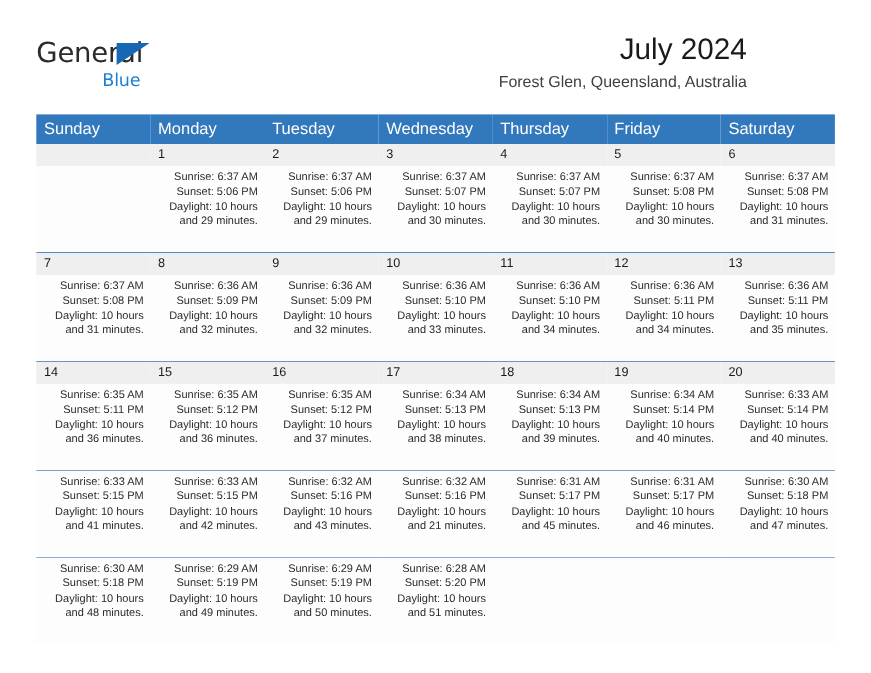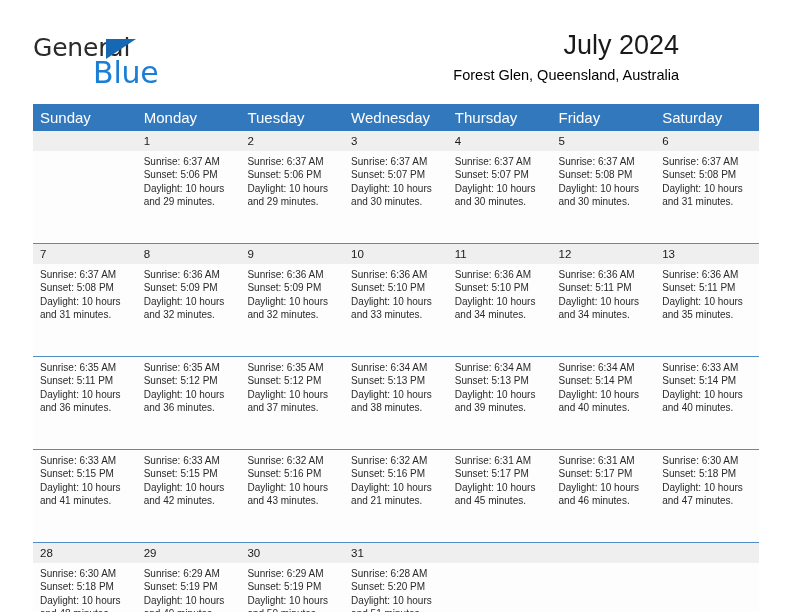--- a/index.html
+++ b/index.html
@@ -55,21 +55,21 @@
     top: 5px;
     width: 0;
     height: 0;
     border-left: 30px solid #1667b4;
     border-bottom: 20px solid transparent;
   }
   .brand-blue {
     position: absolute;
     left: 60px;
     top: 25px;
-    font-size: 30px;
+    font-size: 16px;
     line-height: 28px;
     color: #1a7fd4;
     letter-spacing: -0.2px;
     font-family: "DejaVu Sans", sans-serif;
     font-weight: 400;
   }
 
   .title-block {
     position: absolute;
     right: 0;
@@ -80,21 +80,21 @@
     font-size: 27px;
     line-height: 34px;
     color: #1a1a1a;
     font-weight: 400;
     white-space: nowrap;
   }
   .cal-subtitle {
     margin-top: 4px;
     font-size: 14.5px;
     line-height: 18px;
-    color: #000000;
+    color: #404040;
     font-weight: 400;
     white-space: nowrap;
   }
 
   
   .calendar {
     position: absolute;
     left: 33px;
     top: 104px;
     width: 726px;
@@ -134,25 +134,26 @@
     color: #1a1a1a;
     padding: 4px 0 4px 7px;
     height: 10px;
   }
   .daynum-row td.empty {
     background: #efefef;
   }
 
   .info-row td {
     background: #fdfdfd;
-    padding: 4px 6px 28px 7px;
+    padding: 4px 6px 14px 7px;
     font-size: 10px;
     line-height: 13.4px;
     color: #2a2a2a;
     height: 60px;
+    text-align: right;
   }
   .info-row td.empty {
     background: #fdfdfd;
   }
 
   .info-line {
     white-space: nowrap;
   }
 </style>
 </head>
@@ -288,20 +289,29 @@
           <td>
             <div class="info-line">Sunrise: 6:36 AM</div>
             <div class="info-line">Sunset: 5:11 PM</div>
             <div class="info-line">Daylight: 10 hours</div>
             <div class="info-line">and 35 minutes.</div>
           </td>
         </tr>
         <tr class="week-sep">
           <td colspan="7"></td>
         </tr>
+        <tr class="daynum-row">
+          <td>14</td>
+          <td>15</td>
+          <td>16</td>
+          <td>17</td>
+          <td>18</td>
+          <td>19</td>
+          <td>20</td>
+        </tr>
         <tr class="info-row">
           <td>
             <div class="info-line">Sunrise: 6:35 AM</div>
             <div class="info-line">Sunset: 5:11 PM</div>
             <div class="info-line">Daylight: 10 hours</div>
             <div class="info-line">and 36 minutes.</div>
           </td>
           <td>
             <div class="info-line">Sunrise: 6:35 AM</div>
             <div class="info-line">Sunset: 5:12 PM</div>
@@ -382,54 +392,45 @@
           <td>
             <div class="info-line">Sunrise: 6:30 AM</div>
             <div class="info-line">Sunset: 5:18 PM</div>
             <div class="info-line">Daylight: 10 hours</div>
             <div class="info-line">and 47 minutes.</div>
           </td>
         </tr>
         <tr class="week-sep">
           <td colspan="7"></td>
         </tr>
-        <tr class="daynum-row">
-          <td>28</td>
-          <td>29</td>
-          <td>30</td>
-          <td>31</td>
+        <tr class="info-row">
+          <td>
+            <div class="info-line">Sunrise: 6:30 AM</div>
+            <div class="info-line">Sunset: 5:18 PM</div>
+            <div class="info-line">Daylight: 10 hours</div>
+            <div class="info-line">and 48 minutes.</div>
+          </td>
+          <td>
+            <div class="info-line">Sunrise: 6:29 AM</div>
+            <div class="info-line">Sunset: 5:19 PM</div>
+            <div class="info-line">Daylight: 10 hours</div>
+            <div class="info-line">and 49 minutes.</div>
+          </td>
+          <td>
+            <div class="info-line">Sunrise: 6:29 AM</div>
+            <div class="info-line">Sunset: 5:19 PM</div>
+            <div class="info-line">Daylight: 10 hours</div>
+            <div class="info-line">and 50 minutes.</div>
+          </td>
+          <td>
+            <div class="info-line">Sunrise: 6:28 AM</div>
+            <div class="info-line">Sunset: 5:20 PM</div>
+            <div class="info-line">Daylight: 10 hours</div>
+            <div class="info-line">and 51 minutes.</div>
+          </td>
           <td class="empty"></td>
           <td class="empty"></td>
           <td class="empty"></td>
         </tr>
-        <tr class="info-row">
-          <td>
-            <div class="info-line">Sunrise: 6:30 AM</div>
-            <div class="info-line">Sunset: 5:18 PM</div>
-            <div class="info-line">Daylight: 10 hours</div>
-            <div class="info-line">and 48 minutes.</div>
-          </td>
-          <td>
-            <div class="info-line">Sunrise: 6:29 AM</div>
-            <div class="info-line">Sunset: 5:19 PM</div>
-            <div class="info-line">Daylight: 10 hours</div>
-            <div class="info-line">and 49 minutes.</div>
-          </td>
-          <td>
-            <div class="info-line">Sunrise: 6:29 AM</div>
-            <div class="info-line">Sunset: 5:19 PM</div>
-            <div class="info-line">Daylight: 10 hours</div>
-            <div class="info-line">and 50 minutes.</div>
-          </td>
-          <td>
-            <div class="info-line">Sunrise: 6:28 AM</div>
-            <div class="info-line">Sunset: 5:20 PM</div>
-            <div class="info-line">Daylight: 10 hours</div>
-            <div class="info-line">and 51 minutes.</div>
-          </td>
-          <td class="empty"></td>
-          <td class="empty"></td>
-          <td class="empty"></td>
-        </tr>
       </tbody>
   </table>
 
 </div>
 
 </body></html>

